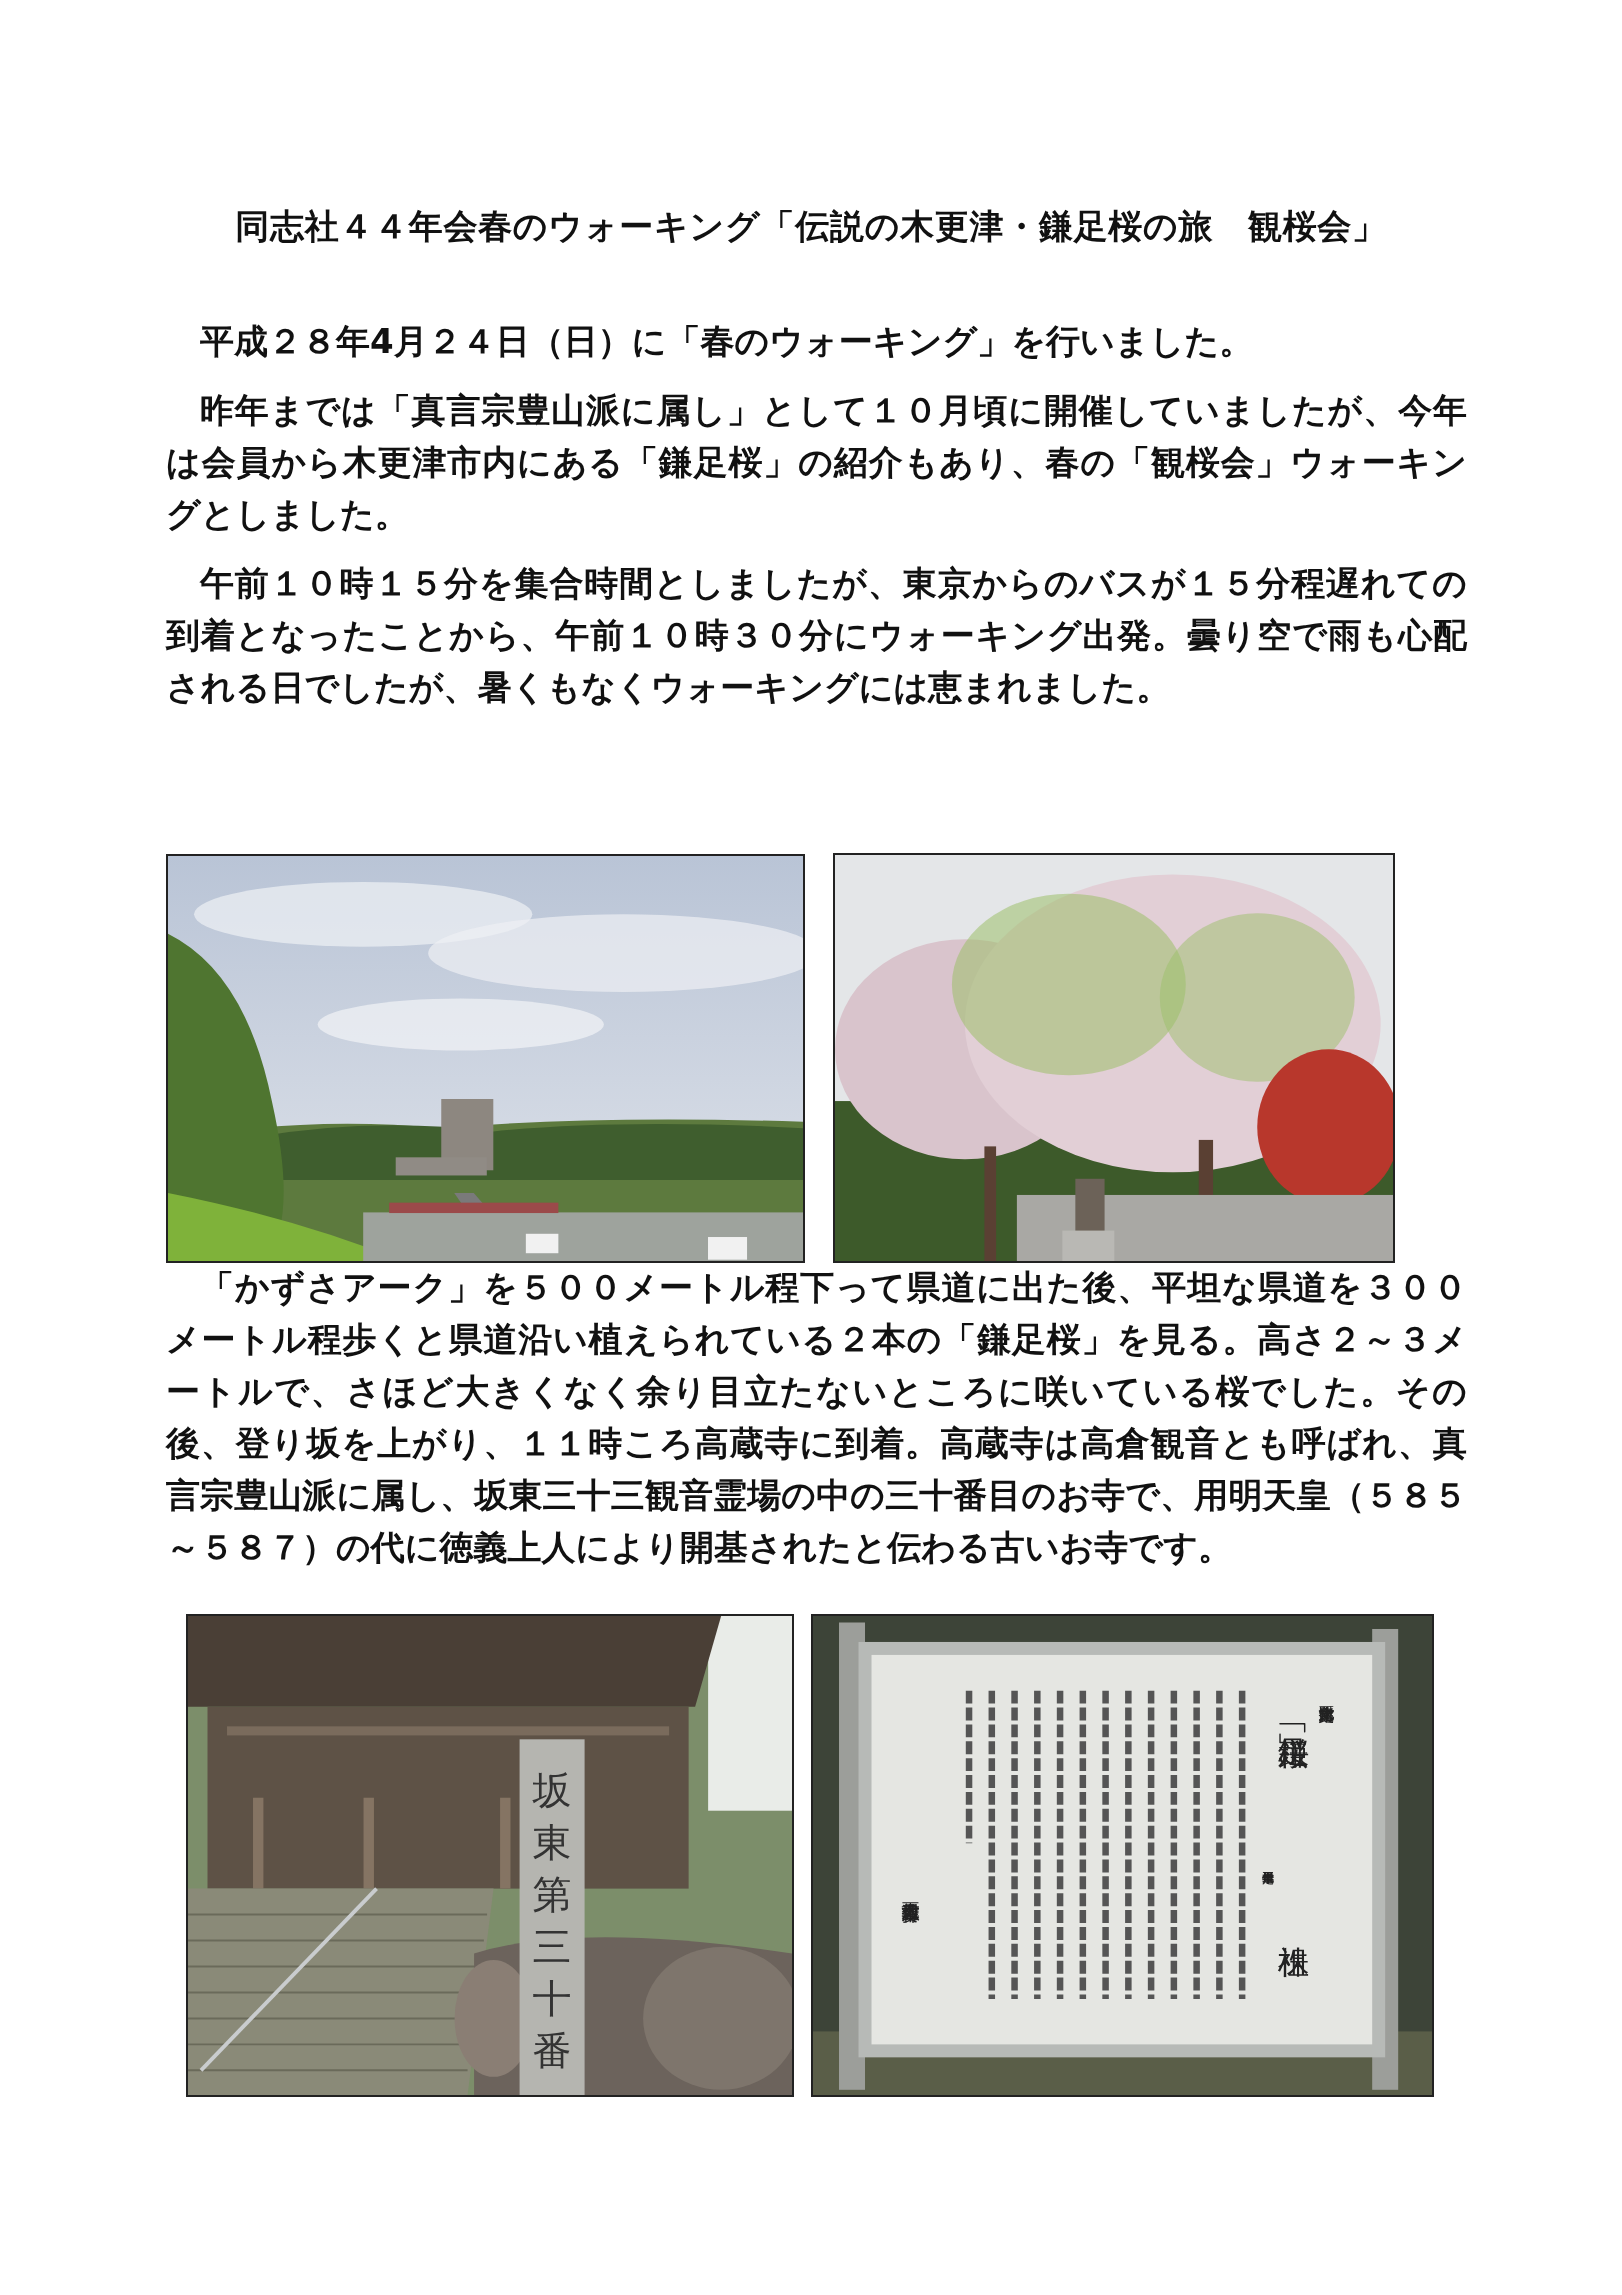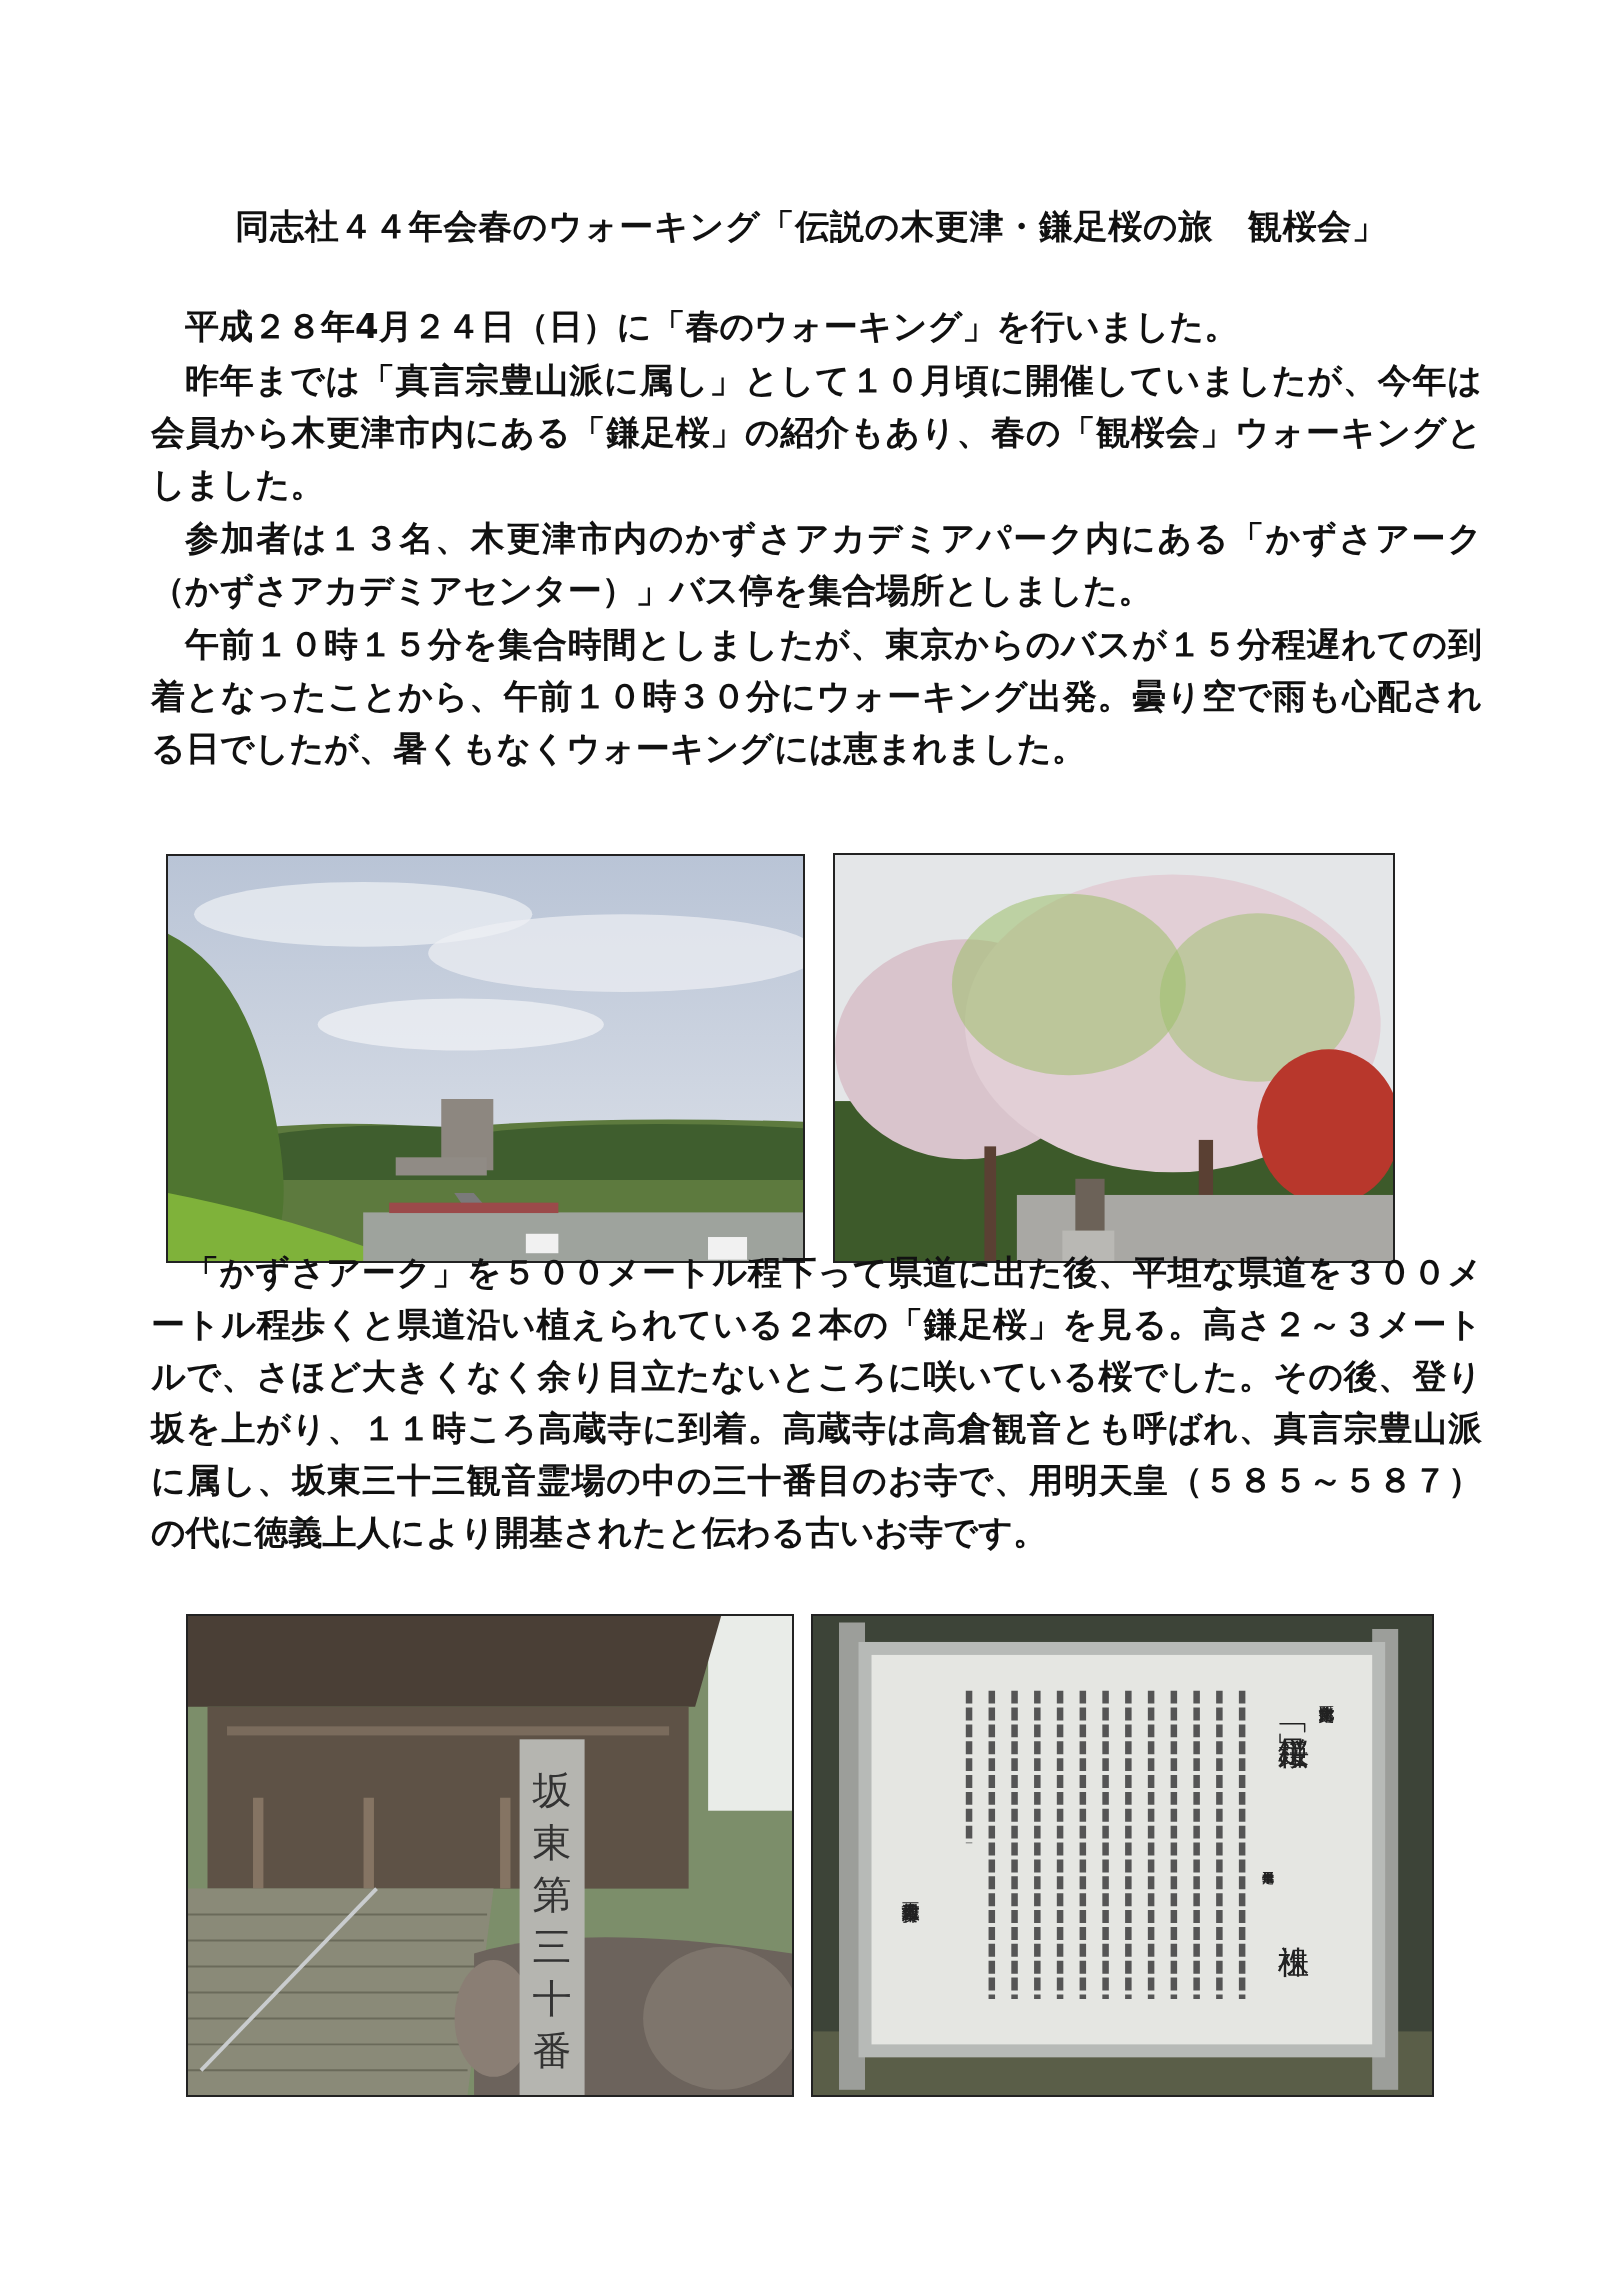--- a/index.html
+++ b/index.html
@@ -2,33 +2,32 @@
 <html style="font-size:10.5px"><head>
   <meta charset="utf-8">
   <style>
     html, body { margin: 0; padding: 0; background: #ffffff; }
     body { width: 1622px; height: 2295px; position: relative; overflow: hidden;
            font-family: "DejaVu Sans", "Liberation Sans", sans-serif; color: #111; }
     .title { position: absolute; top: 204px; left: 0; width: 1622px; text-align: center;
              font-size: 34px; font-weight: bold; letter-spacing: 0.7px; white-space: nowrap; }
     .para { position: absolute; left: 149px; width: 1335px; font-size: 34px; line-height: 52px;
             font-weight: bold; margin: 0; }
-    .para p { margin: 2px; text-indent: 34px; text-align: justify; }
+    .para p { margin: 17px; text-indent: 34px; text-align: justify; }
     .photo { position: absolute; border: 2.6px solid #222; box-sizing: border-box; overflow: hidden; }
     .photo svg { display: block; width: 100%; height: 100%; }
   </style>
 </head>
 <body>
 
 <div class="title">同志社４４年会春のウォーキング「伝説の木更津・鎌足桜の旅　観桜会」</div>
 
 <div class="para" style="top: 298px;">
   <p>平成２８年4月２４日（日）に「春のウォーキング」を行いました。</p>
   <p>昨年までは「真言宗豊山派に属し」として１０月頃に開催していましたが、今年は会員から木更津市内にある「鎌足桜」の紹介もあり、春の「観桜会」ウォーキングとしました。</p>
-  <p>参加者は１３名、木更津市内のかずさアカデミアパーク内にある「かずさアーク（かずさアカデミアセンター）」バス停を集合場所としました。</p>
   <p>午前１０時１５分を集合時間としましたが、東京からのバスが１５分程遅れての到着となったことから、午前１０時３０分にウォーキング出発。曇り空で雨も心配される日でしたが、暑くもなくウォーキングには恵まれました。</p>
 </div>
 
 <div class="photo" style="left:166px; top:854px; width:639px; height:409px;">
   <svg viewBox="0 0 976 625" preserveAspectRatio="none">
     <defs>
       <linearGradient id="sky1" x1="0" y1="0" x2="0" y2="1">
         <stop offset="0" stop-color="#b9c4d6"></stop>
           <stop offset="1" stop-color="#dfe3ea"></stop>
       </linearGradient>

